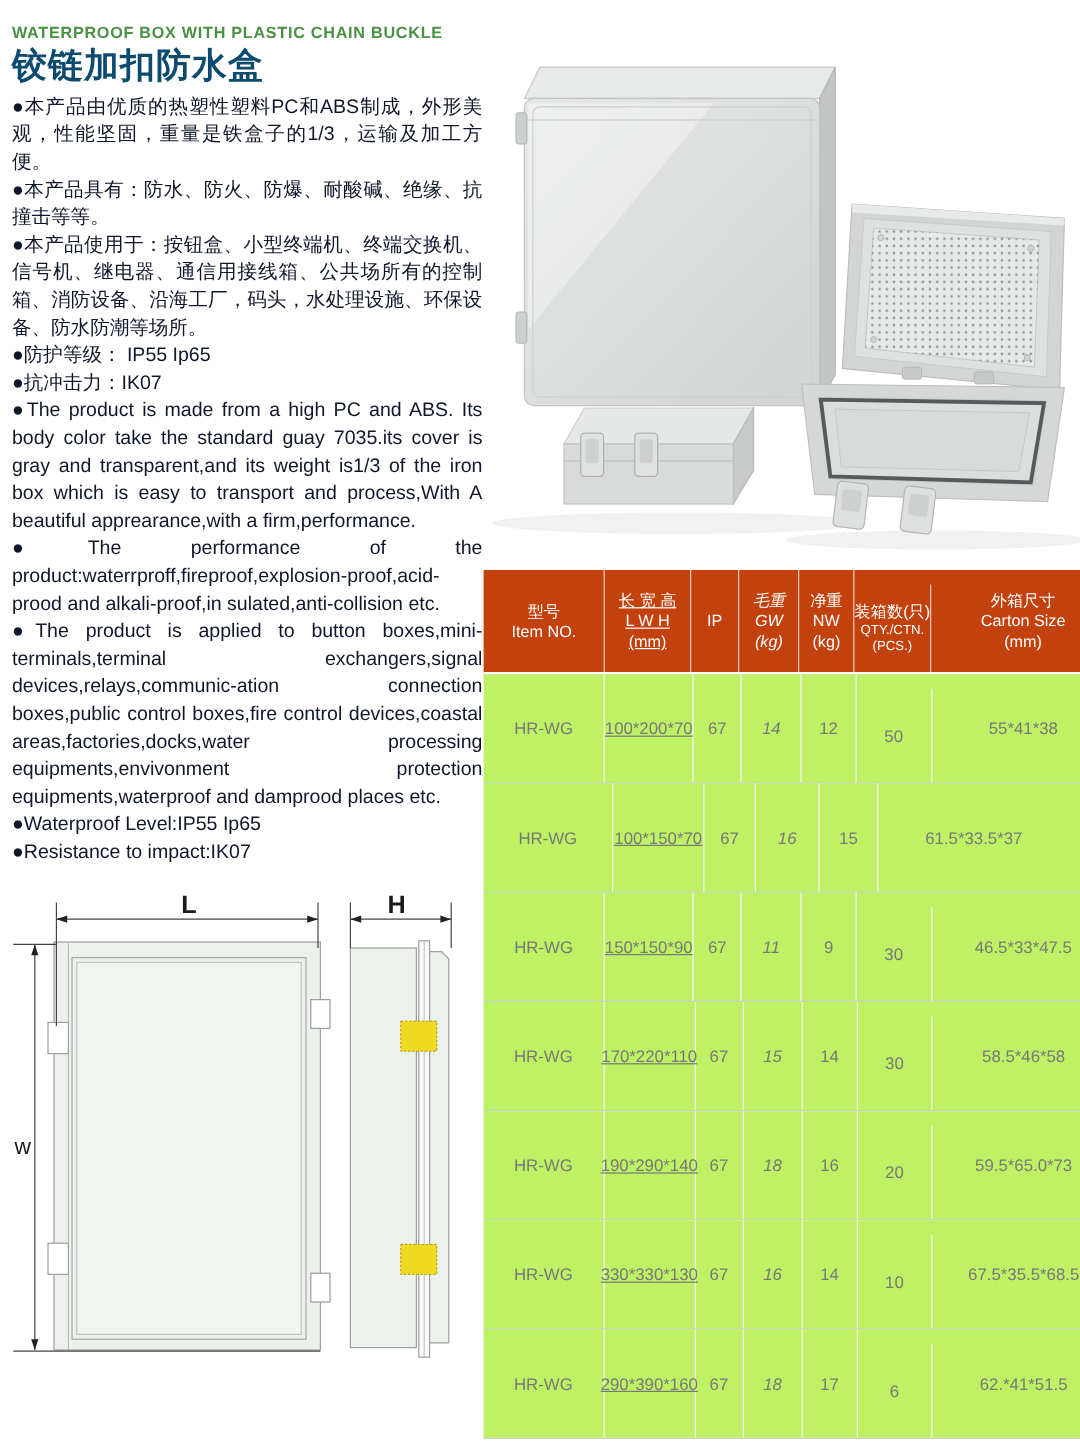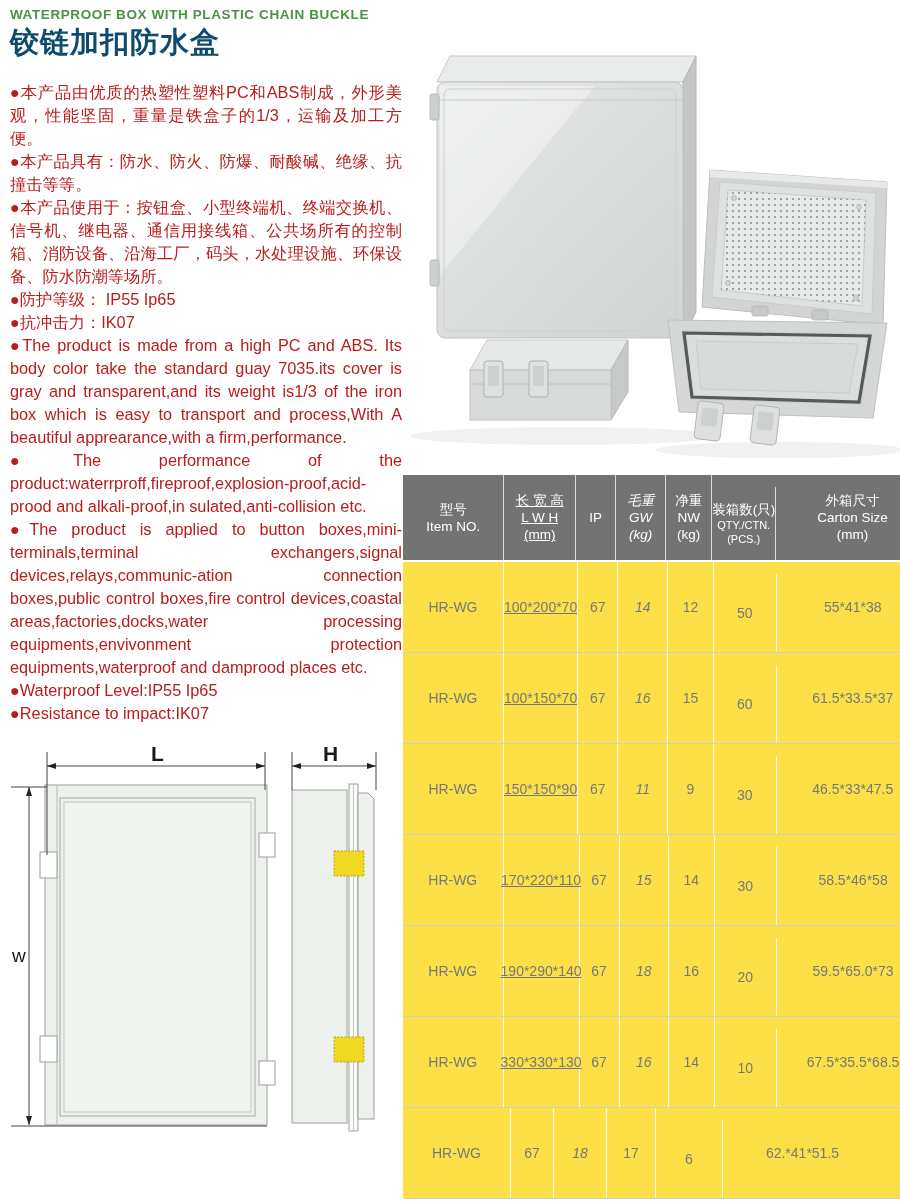--- a/index.html
+++ b/index.html
@@ -1,40 +1,40 @@
 <!DOCTYPE html>
 <html><head>
 <meta charset="utf-8">
 <style>
   html,body{margin:0;padding:0;background:#ffffff;}
   #page{position:relative;width:900px;height:1202px;background:#fff;overflow:hidden;
         font-family:"Liberation Sans","DejaVu Sans",sans-serif;}
 
   
-  .left-col{position:absolute;left:10px;top:6px;width:392px;}
+  .left-col{position:absolute;left:10px;top:19px;width:392px;}
   .title-en{color:#4a9243;font-weight:bold;font-size:13.5px;letter-spacing:.6px;line-height:17px;}
   .title-zh{color:#0c4a6e;font-weight:bold;font-size:29px;line-height:34px;margin-top:2px;letter-spacing:1px;}
-  .features{margin-top:22px;font-size:16.3px;line-height:23px;color:#b91c1c;text-align:justify;}
+  .features{margin-top:6px;font-size:16.3px;line-height:23px;color:#0f172a;text-align:justify;}
   .features p{margin:0;}
 
   
   .drawing{position:absolute;left:5px;top:740px;width:390px;height:397px;}
 
   
   .photo{position:absolute;left:400px;top:40px;width:500px;height:430px;}
 
   
   .spec-table{position:absolute;left:403px;top:475px;width:497px;}
-  .thead{display:flex;height:85px;background:#737373;border-bottom:2px solid #ffffff;}
+  .thead{display:flex;height:85px;background:#c2410c;border-bottom:2px solid #ffffff;}
   .th{display:flex;flex-direction:column;justify-content:center;align-items:center;text-align:center;
       color:#fff;box-sizing:border-box;border-right:1px solid rgba(255,255,255,.75);}
   .th:last-child{border-right:none;}
   .th span{display:block;font-size:13.5px;line-height:17px;white-space:nowrap;}
   .th.c5 span:nth-child(2),.th.c5 span:nth-child(3){font-size:11px;line-height:14px;}
-  .tbody .tr{display:flex;height:90px;background:#fde047;border-bottom:1px solid #ccd0cc;}
+  .tbody .tr{display:flex;height:90px;background:#bef264;border-bottom:1px solid #ccd0cc;}
   .td{display:flex;align-items:center;justify-content:center;box-sizing:border-box;
       font-size:14px;color:#787878;border-right:1px solid #f7f8f7;white-space:nowrap;}
   .td:last-child{border-right:none;}
   .c0{width:108px;} .c1{width:76px;text-decoration:underline;} .c2{width:43px;} .c3{width:53px;font-style:italic;}
   .c4{width:49px;} .c5{width:67px;margin-top:12px;} .c6{width:101px;margin-left:29px;}
 </style>
 </head>
 <body>
 
 <div id="page">
@@ -224,21 +224,20 @@
           <div class="td c4">12</div>
           <div class="td c5">50</div>
           <div class="td c6">55*41*38</div>
         </div>
         <div class="tr">
           <div class="td c0">HR-WG</div>
           <div class="td c1">100*150*70</div>
           <div class="td c2">67</div>
           <div class="td c3">16</div>
           <div class="td c4">15</div>
-          <div class="td c5">60</div>
           <div class="td c6">61.5*33.5*37</div>
         </div>
         <div class="tr">
           <div class="td c0">HR-WG</div>
           <div class="td c1">150*150*90</div>
           <div class="td c2">67</div>
           <div class="td c3">11</div>
           <div class="td c4">9</div>
           <div class="td c5">30</div>
           <div class="td c6">46.5*33*47.5</div>
@@ -265,20 +264,21 @@
           <div class="td c0">HR-WG</div>
           <div class="td c1">330*330*130</div>
           <div class="td c2">67</div>
           <div class="td c3">16</div>
           <div class="td c4">14</div>
           <div class="td c5">10</div>
           <div class="td c6">67.5*35.5*68.5</div>
         </div>
         <div class="tr">
           <div class="td c0">HR-WG</div>
+          <div class="td c1">290*390*160</div>
           <div class="td c2">67</div>
           <div class="td c3">18</div>
           <div class="td c4">17</div>
           <div class="td c5">6</div>
           <div class="td c6">62.*41*51.5</div>
         </div>
       </div>
   </div>
 
 </div>

